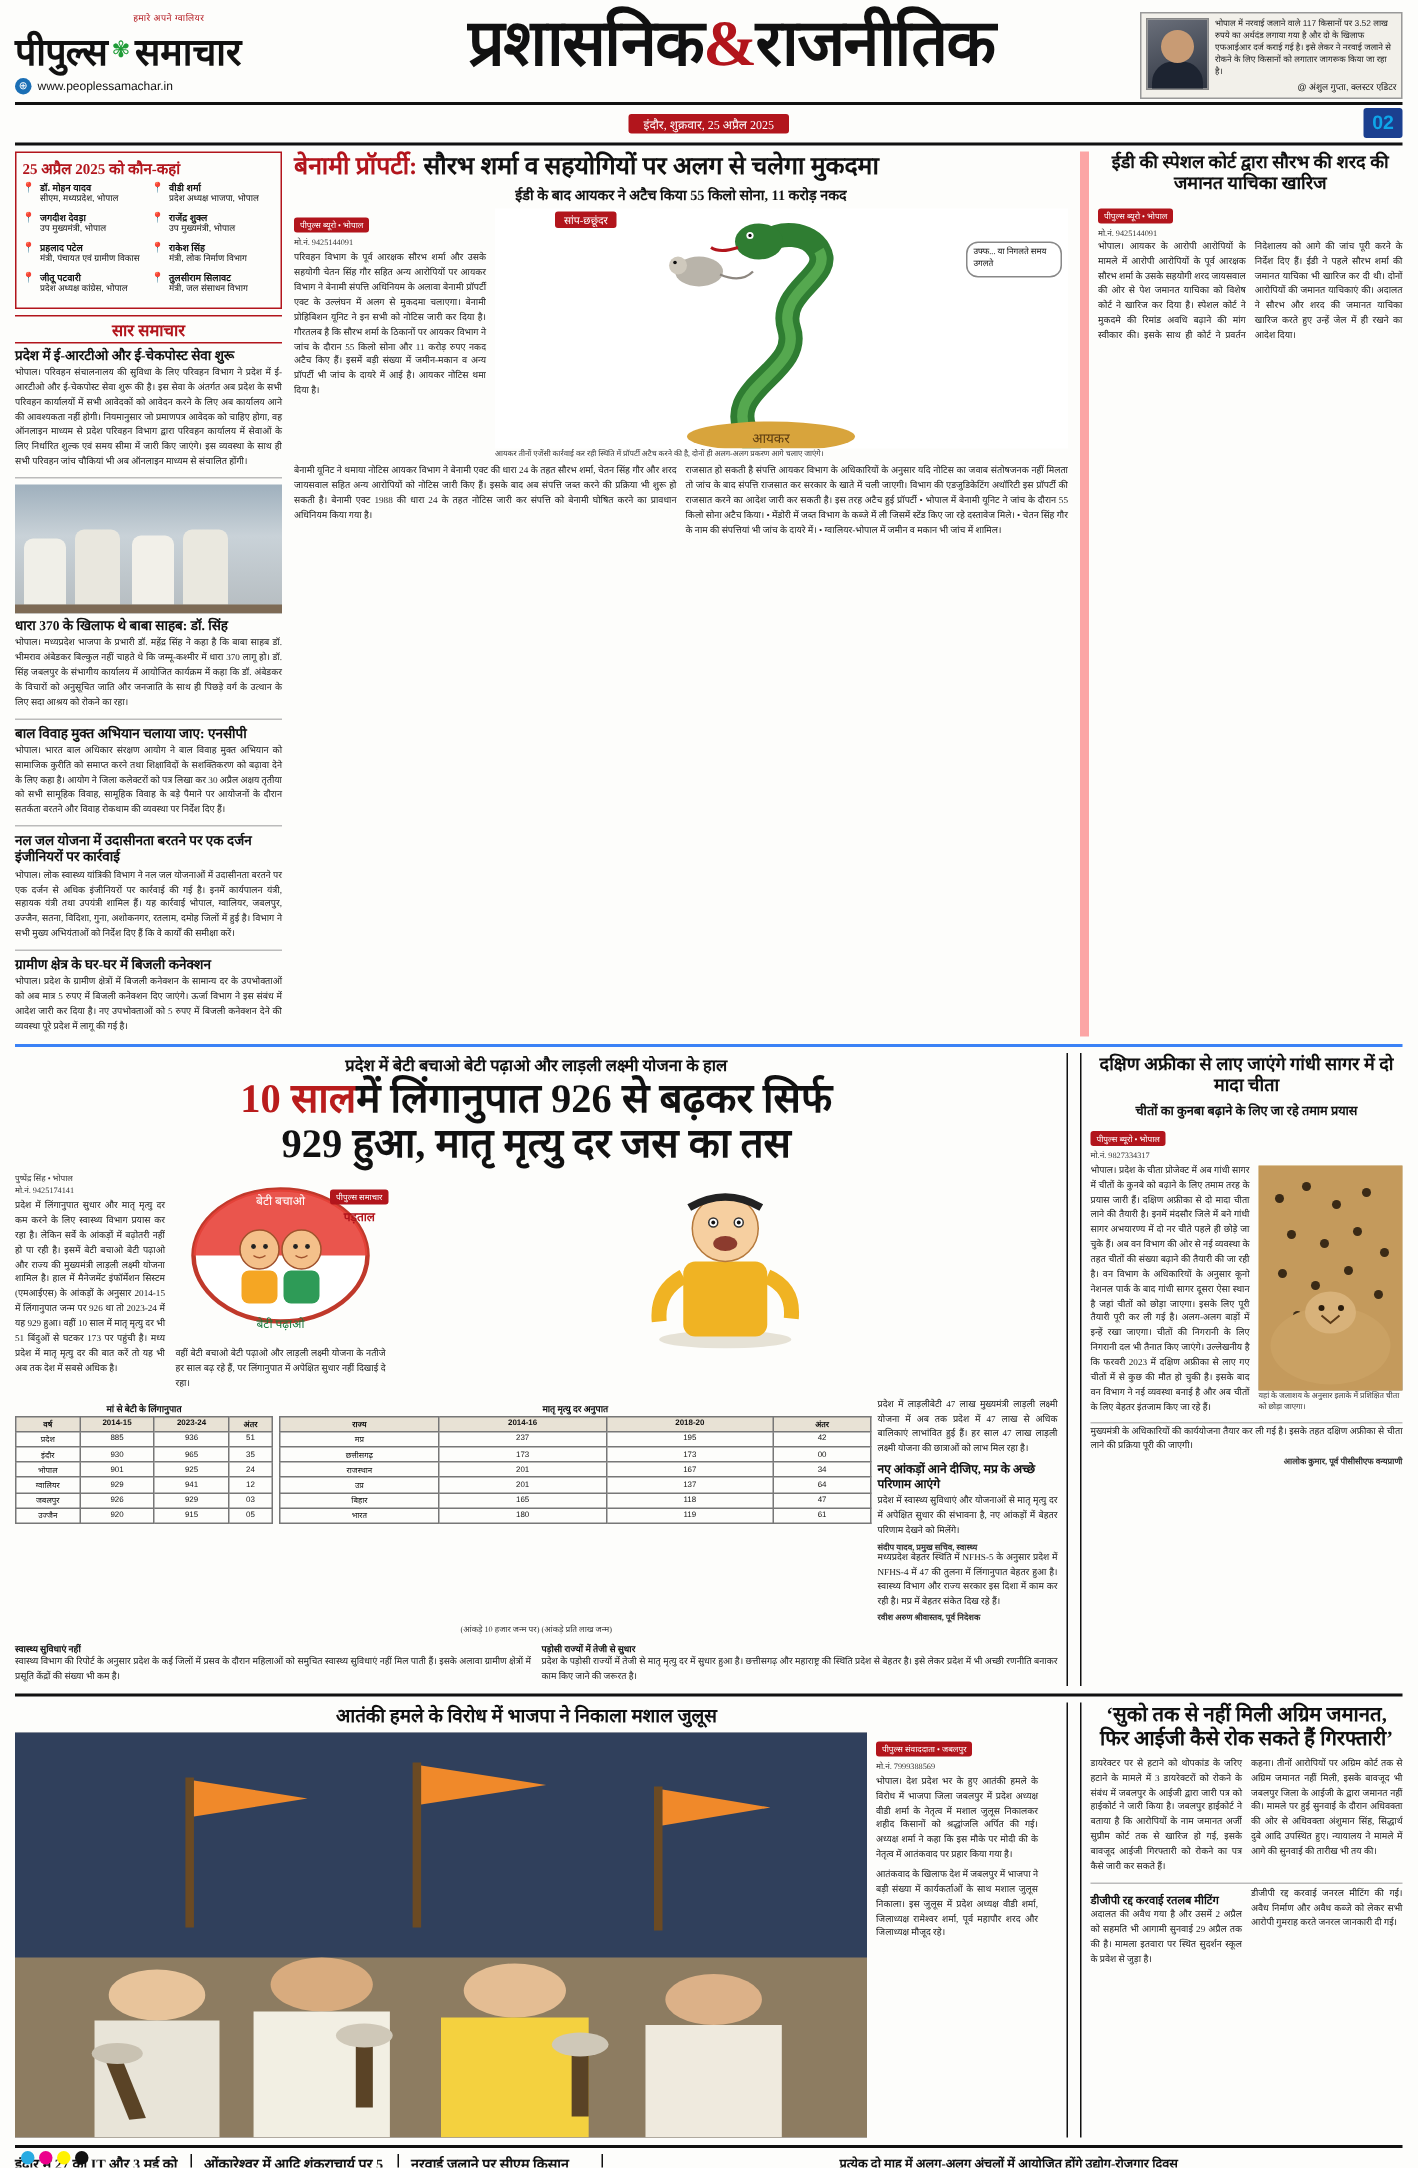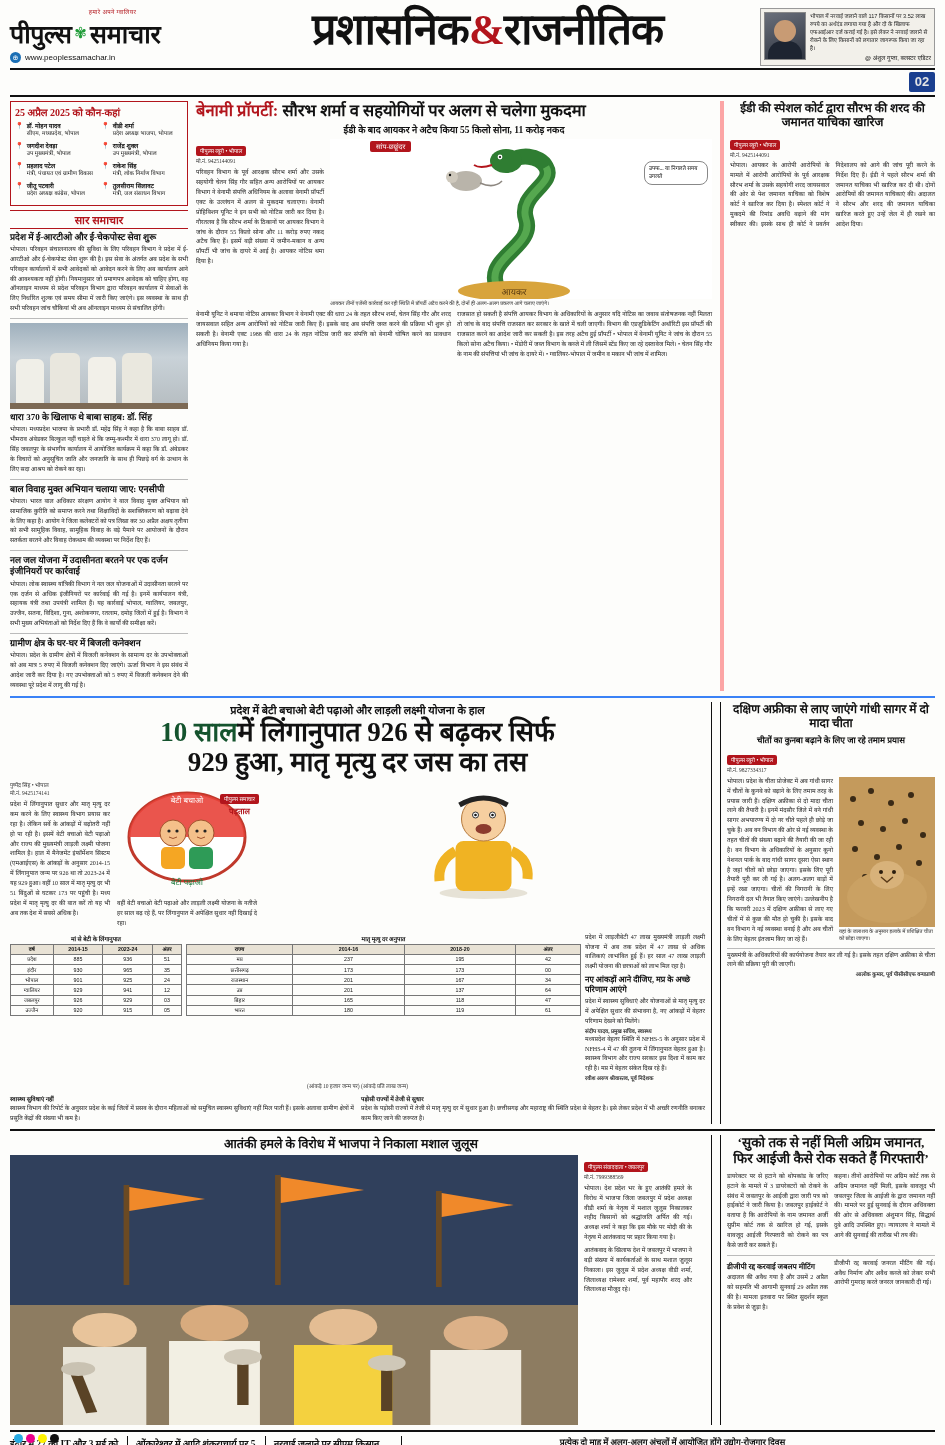--- a/index.html
+++ b/index.html
@@ -33,33 +33,33 @@
   .ed-box { width:175px; flex:none; border:1px solid #999; background:#f2f0ea; display:flex; gap:4px; padding:3px; }
   .ed-photo { width:42px;height:48px;background:linear-gradient(160deg,#6a6f7a,#2e3440); border:1px solid #888; position:relative; flex:none;}
   .ed-photo:after{content:"";position:absolute;left:9px;top:7px;width:22px;height:22px;border-radius:50%;background:#c89b74;}
   .ed-photo:before{content:"";position:absolute;left:3px;bottom:0;width:34px;height:18px;border-radius:14px 14px 0 0;background:#1d2431;}
   .ed-text { font-size:5.6px; line-height:1.45; color:#222; }
   .ed-sign { font-size:6px; text-align:right; margin-top:1px; }
 
   .dateline { display:flex; align-items:center; justify-content:space-between; border-bottom:2px solid #111; padding:2px 0 3px; }
   .dateline .center { flex:1; text-align:center; font-size:8px; background:#b2151c; color:#fff; display:inline-block; padding:1px 10px; border-radius:2px;}
   .dateline .dl-wrap{flex:1;text-align:center;}
-  .pageno { width:26px;height:20px;background:#1b3f8f;color:#e5e5e5;font-weight:bold;font-size:13px;text-align:center;line-height:20px;border-radius:2px;}
+  .pageno { width:26px;height:20px;background:#1b3f8f;color:#0ea5e9;font-weight:bold;font-size:13px;text-align:center;line-height:20px;border-radius:2px;}
   .leftpad{width:26px;}
   .thin { border-top:1px solid #bbb; }
   .body-text { font-size:6.1px; line-height:1.62; text-align:justify; color:#1a1a1a; }
   .badge { display:inline-block; background:#b2151c; color:#fff; font-size:5.5px; padding:1px 4px; border-radius:2px;}
   .mob { font-size:5.5px; color:#333; }
   img, .ph { display:block; }
 
   
   .band1 { display:flex; gap:8px; margin-top:4px; }
   .col-left { width:178px; flex:none; }
   .col-mid { flex:1; }
-  .col-right { width:215px; flex:none; border-left:4px solid #fca5a5; padding-left:6px; }
+  .col-right { width:215px; flex:none; border-left:6px solid #fca5a5; padding-left:6px; }
 
   
   .kk { border:1px solid #b2151c; padding:3px 4px; }
   .kk h4 { margin:0 0 3px; font-size:10px; color:#b2151c; text-align:left; font-family:"Liberation Serif",serif; }
   .kk-grid { display:flex; gap:4px; }
   .kk-col { flex:1; }
   .kk-item { display:flex; gap:3px; margin-bottom:4px; }
   .kk-pin { color:#b2151c; font-size:7px; line-height:1.1; }
   .kk-t { font-size:5.8px; line-height:1.3; }
   .kk-t b { font-size:6.2px; }
@@ -76,21 +76,21 @@
   .cartoon { width:100%; height:160px; background:#fff; position:relative; overflow:hidden; border:0; }
 
   
   .r-hl { font-family:"Liberation Serif",serif; font-weight:bold; font-size:12px; line-height:1.22; text-align:center; }
 
   
   .band2 { display:flex; gap:8px; margin-top:5px; border-top:2px solid #3b82f6; padding-top:4px; }
   .b2-left { width:178px; flex:none; border-right:1px solid #111; padding-right:6px;}
   .b2-right { width:215px; flex:none; border-left:1px solid #111; padding-left:6px; }
   .huge { font-family:"Liberation Serif",serif; font-weight:bold; font-size:27px; line-height:1.12; text-align:center; }
-  .huge .red { color:#14532d; }
+  .huge .red { color:#b91c1c; }
   .kicker { text-align:center; font-family:"Liberation Serif",serif; font-weight:bold; font-size:11px; }
 
   
   table.dt { border-collapse:collapse; width:100%; font-size:5.3px; }
   table.dt th, table.dt td { border:1px solid #777; padding:0.6px 2px; text-align:center; }
   table.dt th { background:#e8e2d5; font-weight:bold; }
   .tb-cap { font-size:6px; font-weight:bold; text-align:center; margin:2px 0 1px; }
 
   
   .band3 { display:flex; gap:8px; margin-top:5px; border-top:2px solid #111; padding-top:4px; }
@@ -137,20 +137,21 @@
       <div class="ed-photo"></div>
       <div>
         <div class="ed-text">भोपाल में नरवाई जलाने वाले 117 किसानों पर 3.52 लाख रुपये का अर्थदंड लगाया गया है और दो के खिलाफ एफआईआर दर्ज कराई गई है। इसे लेकर ने नरवाई जलाने से रोकने के लिए किसानों को लगातार जागरूक किया जा रहा है।</div>
         <div class="ed-sign">@ अंशुल गुप्ता, क्लस्टर एडिटर</div>
       </div>
     </div>
   </div>
 
   <div class="dateline">
     <div class="leftpad"></div>
+    <div class="dl-wrap"><span class="center hindi">इंदौर, शुक्रवार, 25 अप्रैल 2025</span></div>
     <div class="pageno">02</div>
   </div>
 
   <div class="band1">
 
     <div class="col-left">
       <div class="kk">
         <h4 class="hindi">25 अप्रैल 2025 को कौन-कहां</h4>
         <div class="kk-grid">
           <div class="kk-col">
@@ -580,21 +581,21 @@
     <div class="b3-right">
       <div class="r-hl hindi" style="font-size:13.5px">‘सुको तक से नहीं मिली अग्रिम जमानत, फिर आईजी कैसे रोक सकते हैं गिरफ्तारी’</div>
       <div style="display:flex;gap:6px;margin-top:4px;">
         <div style="flex:1" class="body-text hindi">डायरेक्टर पर से हटाने को थोपकांड के जरिए हटाने के मामले में 3 डायरेक्टरों को रोकने के संबंध में जबलपुर के आईजी द्वारा जारी पत्र को हाईकोर्ट ने जारी किया है।
 
 जबलपुर हाईकोर्ट ने बताया है कि आरोपियों के नाम जमानत अर्जी सुप्रीम कोर्ट तक से खारिज हो गई, इसके बावजूद आईजी गिरफ्तारी को रोकने का पत्र कैसे जारी कर सकते हैं।</div>
         <div style="flex:1" class="body-text hindi">कहना। तीनों आरोपियों पर अग्रिम कोर्ट तक से अग्रिम जमानत नहीं मिली, इसके बावजूद भी जबलपुर जिला के आईजी के द्वारा जमानत नहीं की। मामले पर हुई सुनवाई के दौरान अधिवक्ता की ओर से अधिवक्ता अंशुमान सिंह, सिद्धार्थ दुबे आदि उपस्थित हुए। न्यायालय ने मामले में आगे की सुनवाई की तारीख भी तय की।</div>
       </div>
       <div style="display:flex;gap:6px;margin-top:4px;border-top:1px solid #bbb;padding-top:3px;">
         <div style="flex:1">
-          <div class="sub-hl hindi" style="font-size:7.5px">डीजीपी रद्द करवाई जबलप मीटिंग</div>
+          <div class="sub-hl hindi" style="font-size:7.5px">डीजीपी रद्द करवाई रतलब मीटिंग</div>
           <div class="body-text hindi">अदालत की अवैध गया है और उसमें 2 अप्रैल को सहमति भी आगामी सुनवाई 29 अप्रैल तक की है। मामला इतवारा पर स्थित सुदर्शन स्कूल के प्रवेश से जुड़ा है।</div>
         </div>
         <div style="flex:1" class="body-text hindi">डीजीपी रद्द करवाई जनरल मीटिंग की गई। अवैध निर्माण और अवैध कब्जे को लेकर सभी आरोपी गुमराह करते जनरल जानकारी दी गई।</div>
       </div>
     </div>
   </div>
 
   <div class="band4">
     <div class="b4-c" style="width:118px;flex:none;">
       <div class="sub-hl hindi" style="font-size:9.5px">इंदौर में 27 को IT और 3 मई को मंदसौर में एग्रीकल्चर कॉन्क्लेव</div>

